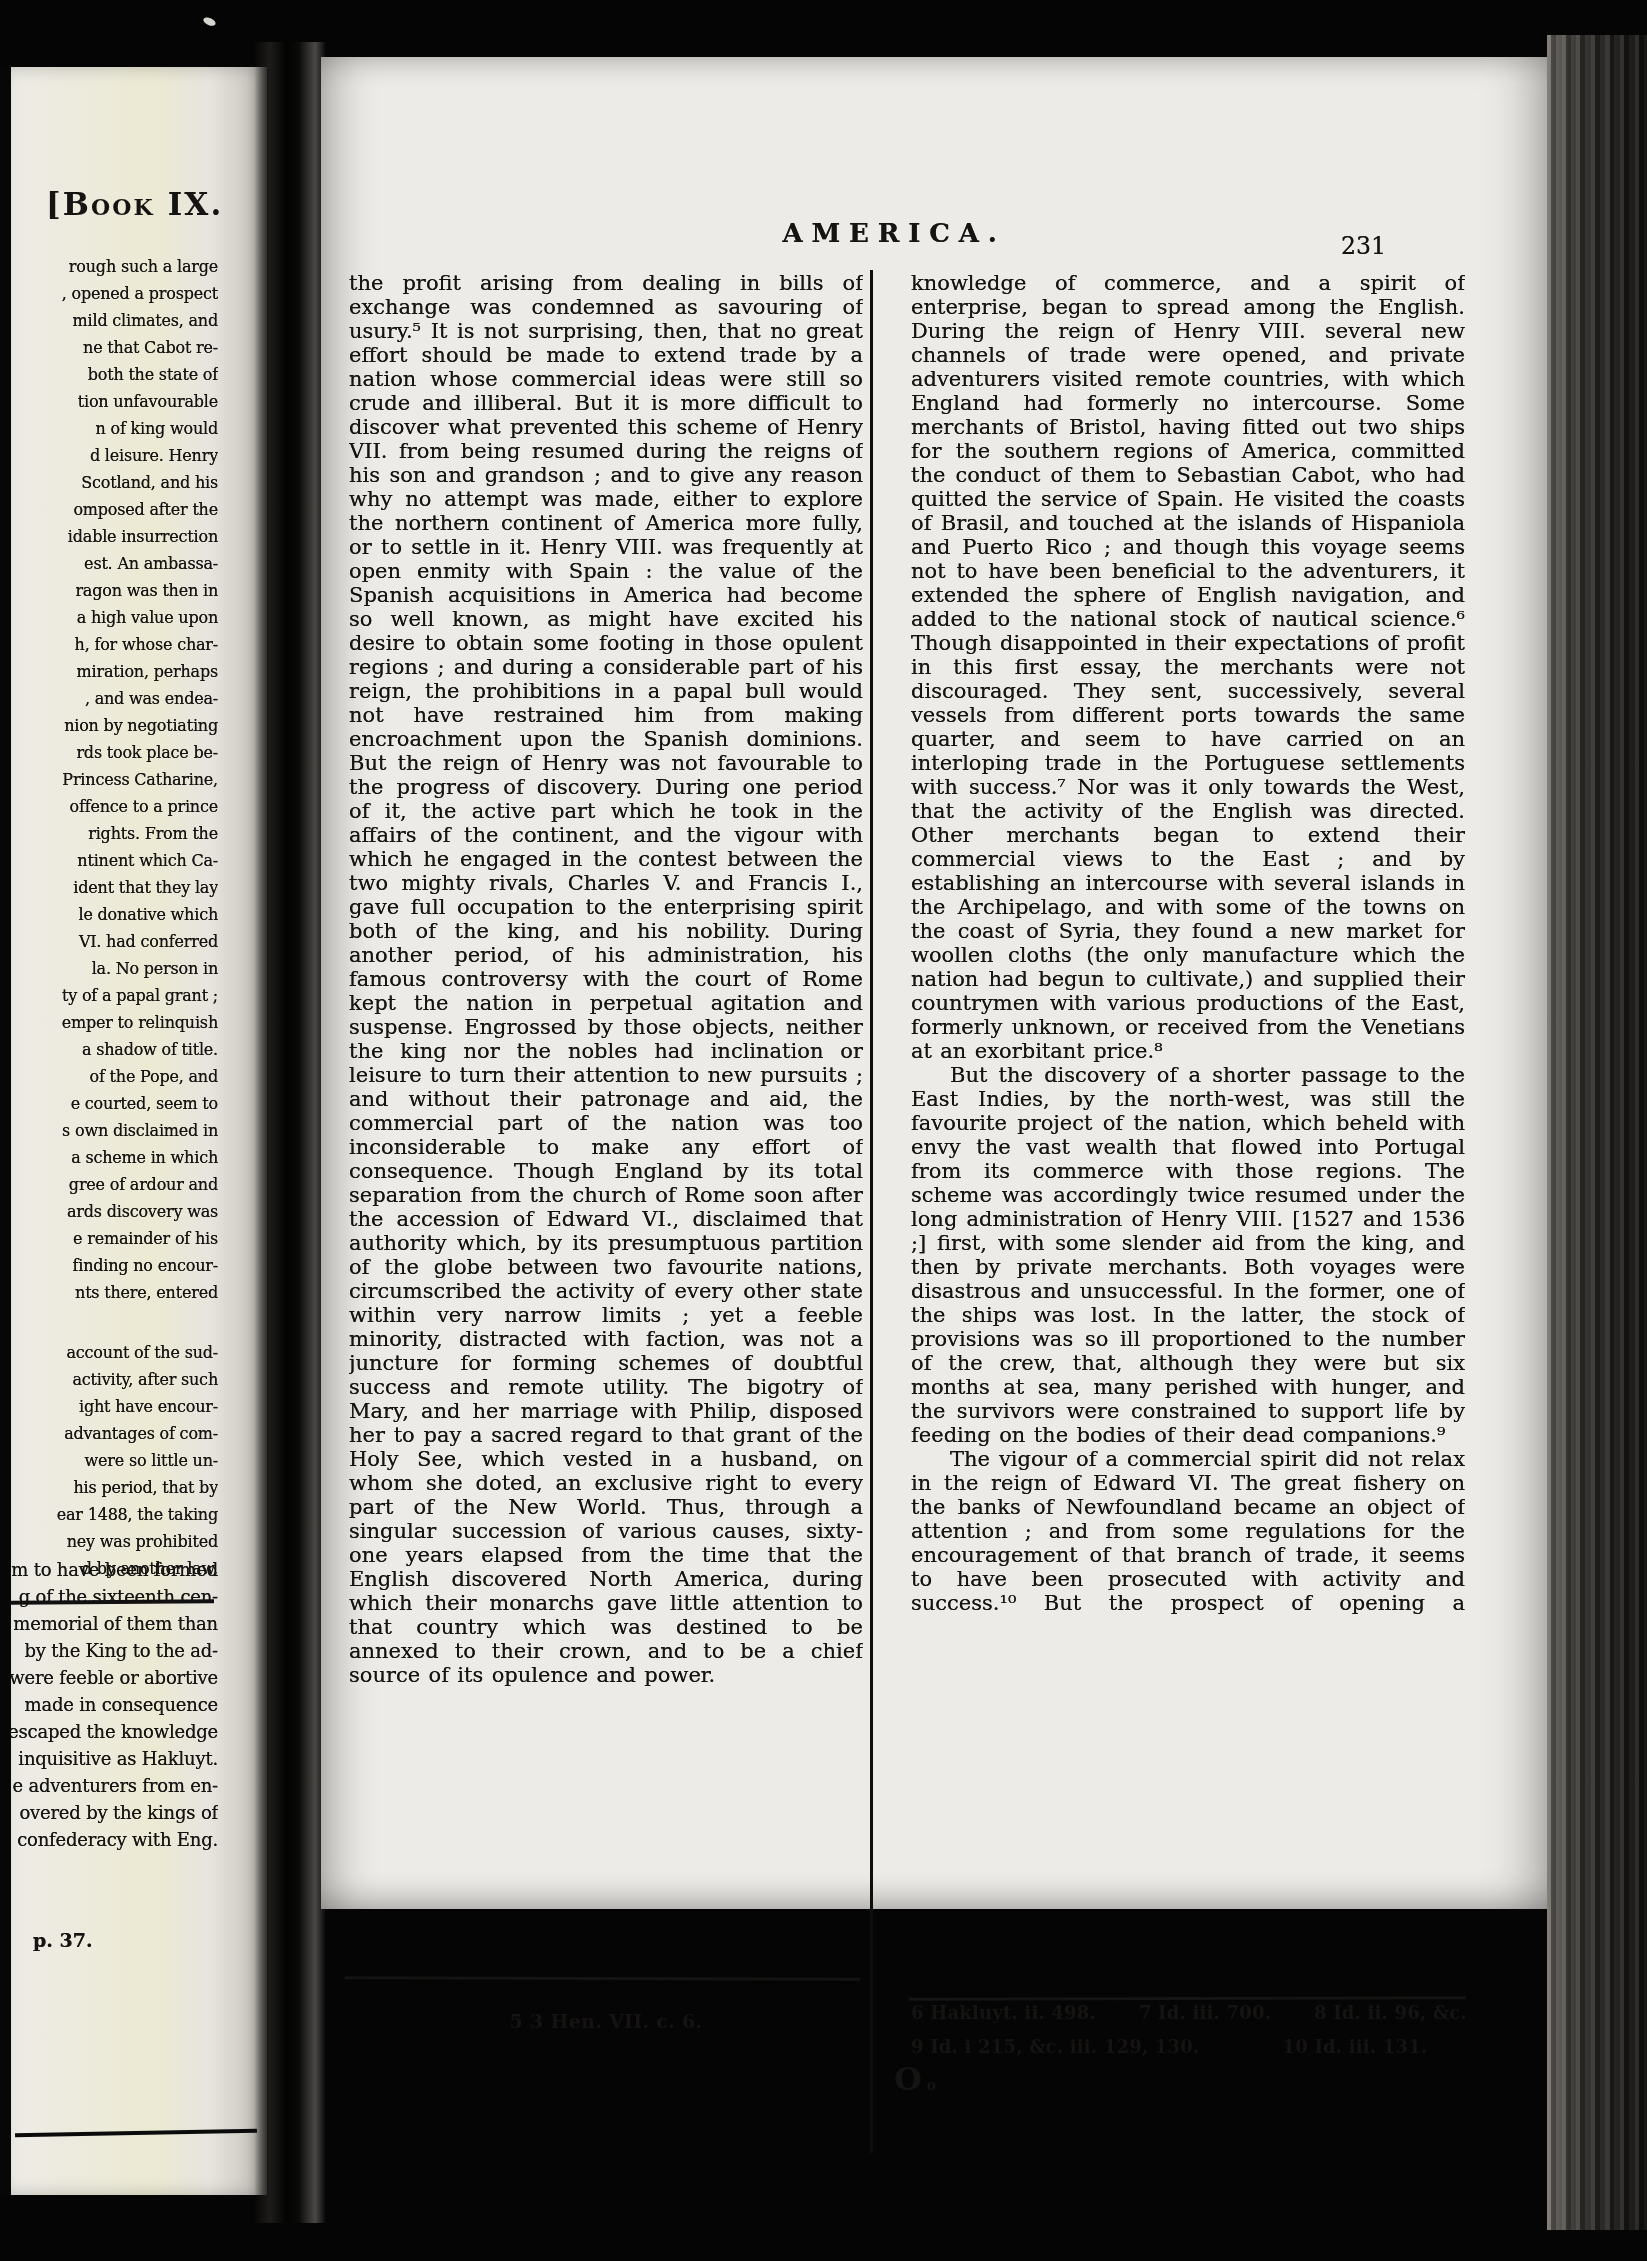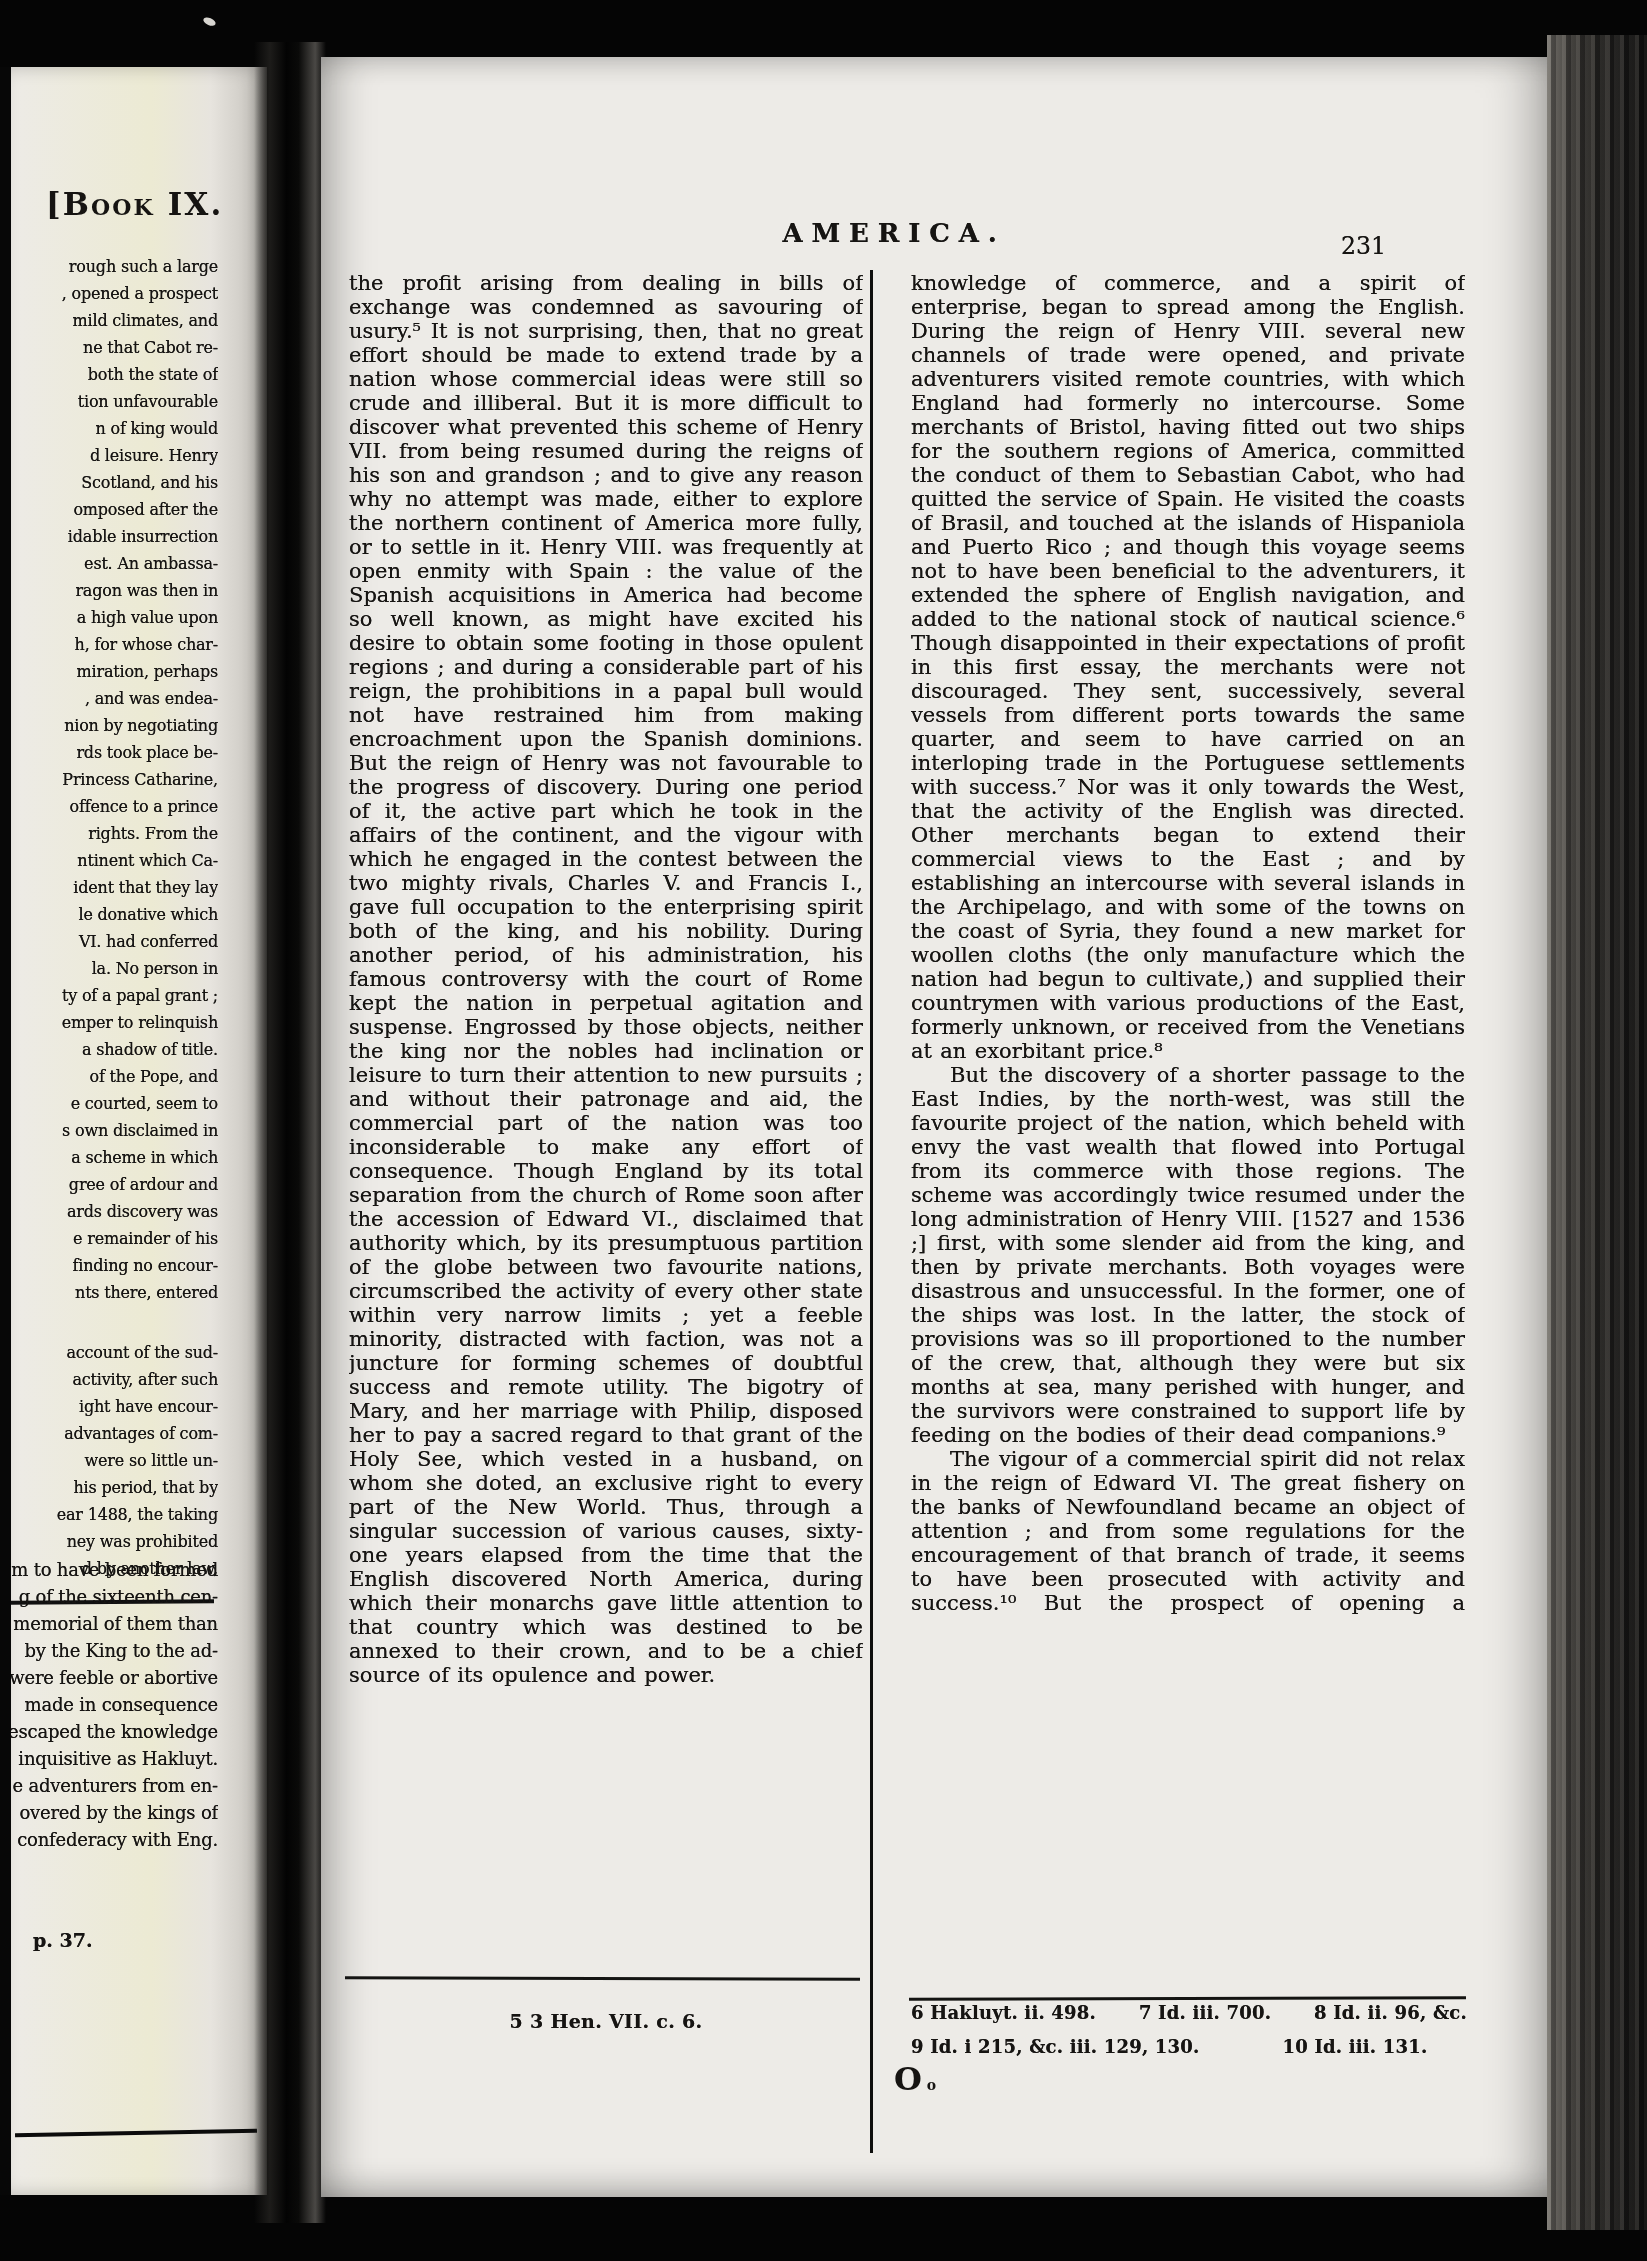--- a/index.html
+++ b/index.html
@@ -26,21 +26,21 @@
   .strip-foot-last{position:absolute;left:22px;top:1860px;font-size:19px;font-weight:bold;
     line-height:27px;text-shadow:0 0 0.5px rgba(10,10,10,.8);}
   .strip-bottom-line{position:absolute;left:4.2px;top:2064px;width:242px;height:3.5px;
     background:#0b0b0b;transform:rotate(-1.1deg);}
 
   
   .gutter{position:absolute;left:254px;top:42px;width:72px;height:2181px;
     background:linear-gradient(90deg,rgba(40,40,38,0) 0%,#1d1c1a 22%,#030303 45%,#0a0a09 62%,#4a4845 85%,rgba(74,72,69,0) 100%);}
 
   
-  .main-paper{position:absolute;left:321px;top:57px;width:1226px;height:2140px;
+  .main-paper{position:absolute;left:321px;top:57px;width:1226px;height:1852px;
     background:#edebe7;
     box-shadow:inset 33px 0 42px -19.4px rgba(0,0,0,.28), inset -31px 0 49px -18px rgba(0,0,0,.30),
                inset 0 -23.6px 32px -15.3px rgba(0,0,0,.18), inset 0 18px 28px -16.7px rgba(0,0,0,.12);}
   .running-title{position:absolute;left:434px;width:278px;top:161px;text-align:center;
     font-size:26px;font-weight:bold;letter-spacing:.34em;white-space:nowrap;
     text-shadow:0 0 0.4px rgba(10,10,10,.75);}
   .page-number{position:absolute;left:1020px;top:175px;font-size:23.6px;
     text-shadow:0 0 0.4px rgba(10,10,10,.75);}
 
   .col{position:absolute;top:214px;height:1703px;overflow:hidden;

